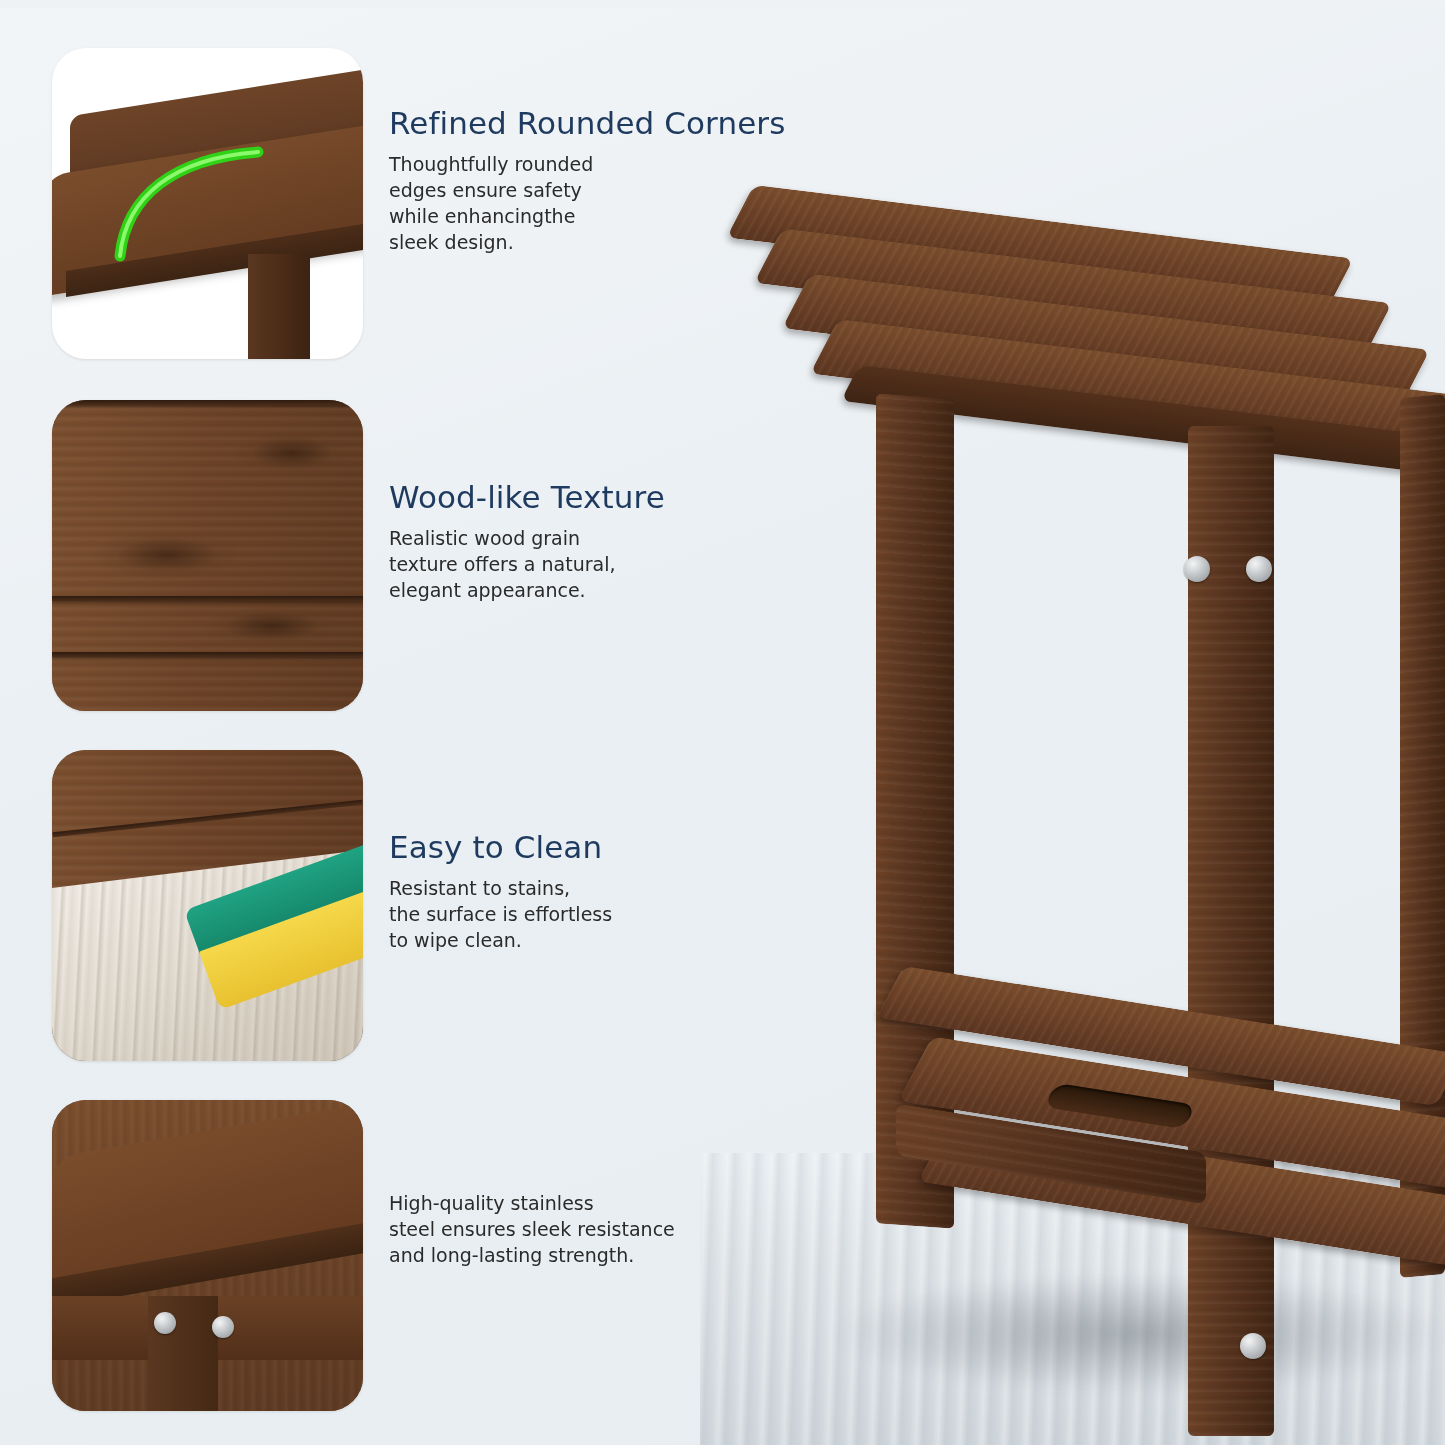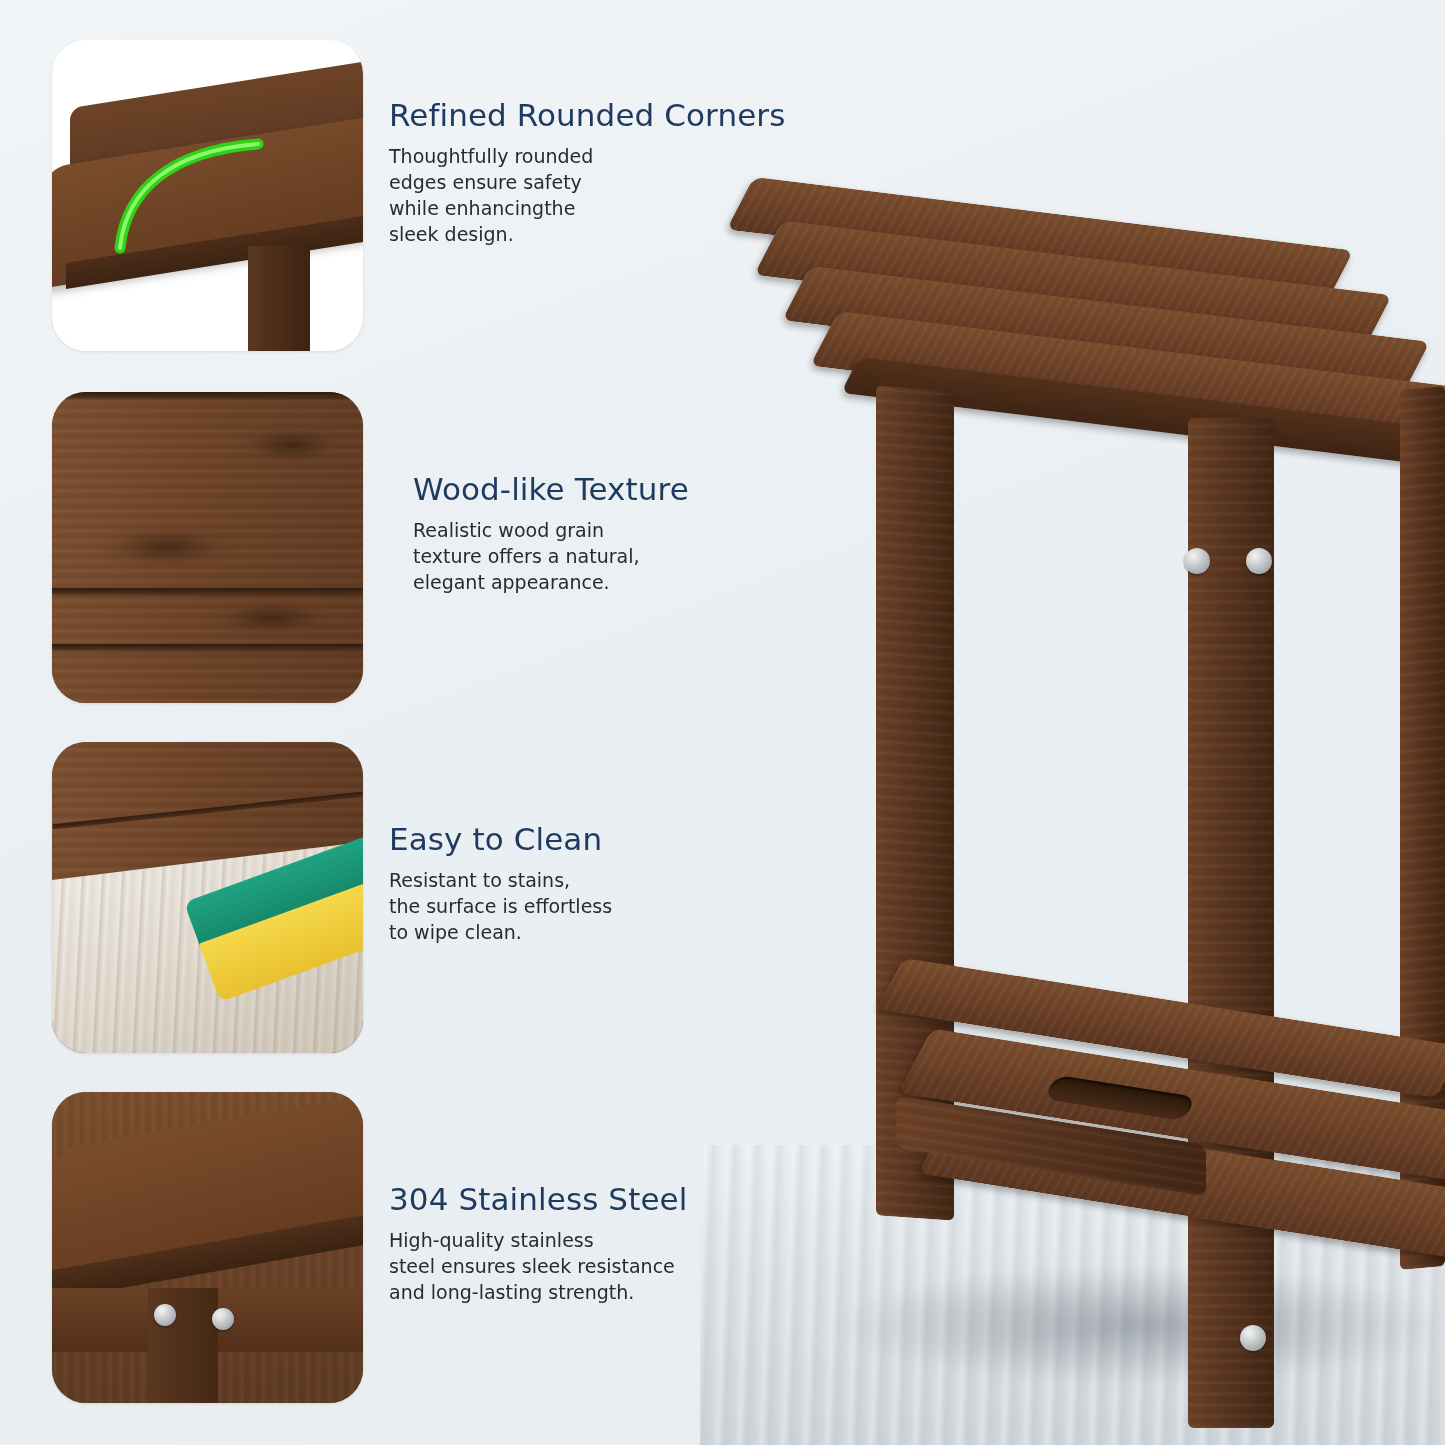--- a/index.html
+++ b/index.html
@@ -6,20 +6,21 @@
   body{
     width:1445px;height:1445px;
     background:#eef2f5;
     font-family:"DejaVu Sans", sans-serif;
     overflow:hidden;
     position:relative;
   }
   .page{
     position:absolute;inset:0;
     background:linear-gradient(160deg,#f2f5f7 0%,#eaeff3 45%,#e7edf1 100%);
+    margin-top:8px;
   }
 
   
   .features{
     position:absolute;left:0;top:0;width:790px;height:1445px;
   }
   .feature{
     position:absolute;display:flex;align-items:flex-start;
   }
   .thumb{
@@ -33,21 +34,21 @@
     color:#1f3a5f;font-size:31px;line-height:1.12;font-weight:400;
     letter-spacing:.1px;margin:0 0 10px 0;white-space:nowrap;
   }
   .fdesc{
     color:#2a2a2a;font-size:19px;line-height:1.38;font-weight:400;
     margin:0;white-space:pre-line;
   }
 
   
   #feature-0{left:52px;top:40px;}
-  #feature-1{left:52px;top:392px;gap:24px;}
+  #feature-1{left:52px;top:392px;}
   #feature-2{left:52px;top:742px;}
   #feature-3{left:52px;top:1092px;}
 
   #feature-1 .ftext{padding-top:80px;}
   #feature-2 .ftext{padding-top:80px;}
   #feature-3 .ftext{padding-top:90px;}
 
   
   .wood{
     position:absolute;inset:0;
@@ -274,21 +275,20 @@
       <div class="thumb t4">
         <div class="wood"></div>
         <div class="topslab"></div>
         <div class="band"></div>
         <div class="rail"></div>
         <div class="legv"></div>
         <div class="screw" style="left:102px;top:212px;"></div>
         <div class="screw" style="left:160px;top:216px;"></div>
       </div>
       <div class="ftext">
-        <p class="ftitle">304 Stainless Steel</p>
         <p class="fdesc">High-quality stainless
 steel ensures sleek resistance
 and long-lasting strength.</p>
       </div>
     </div>
   </div>
 
   <div class="photo">
     <div class="floor"></div>
     <div class="shadow"></div>

